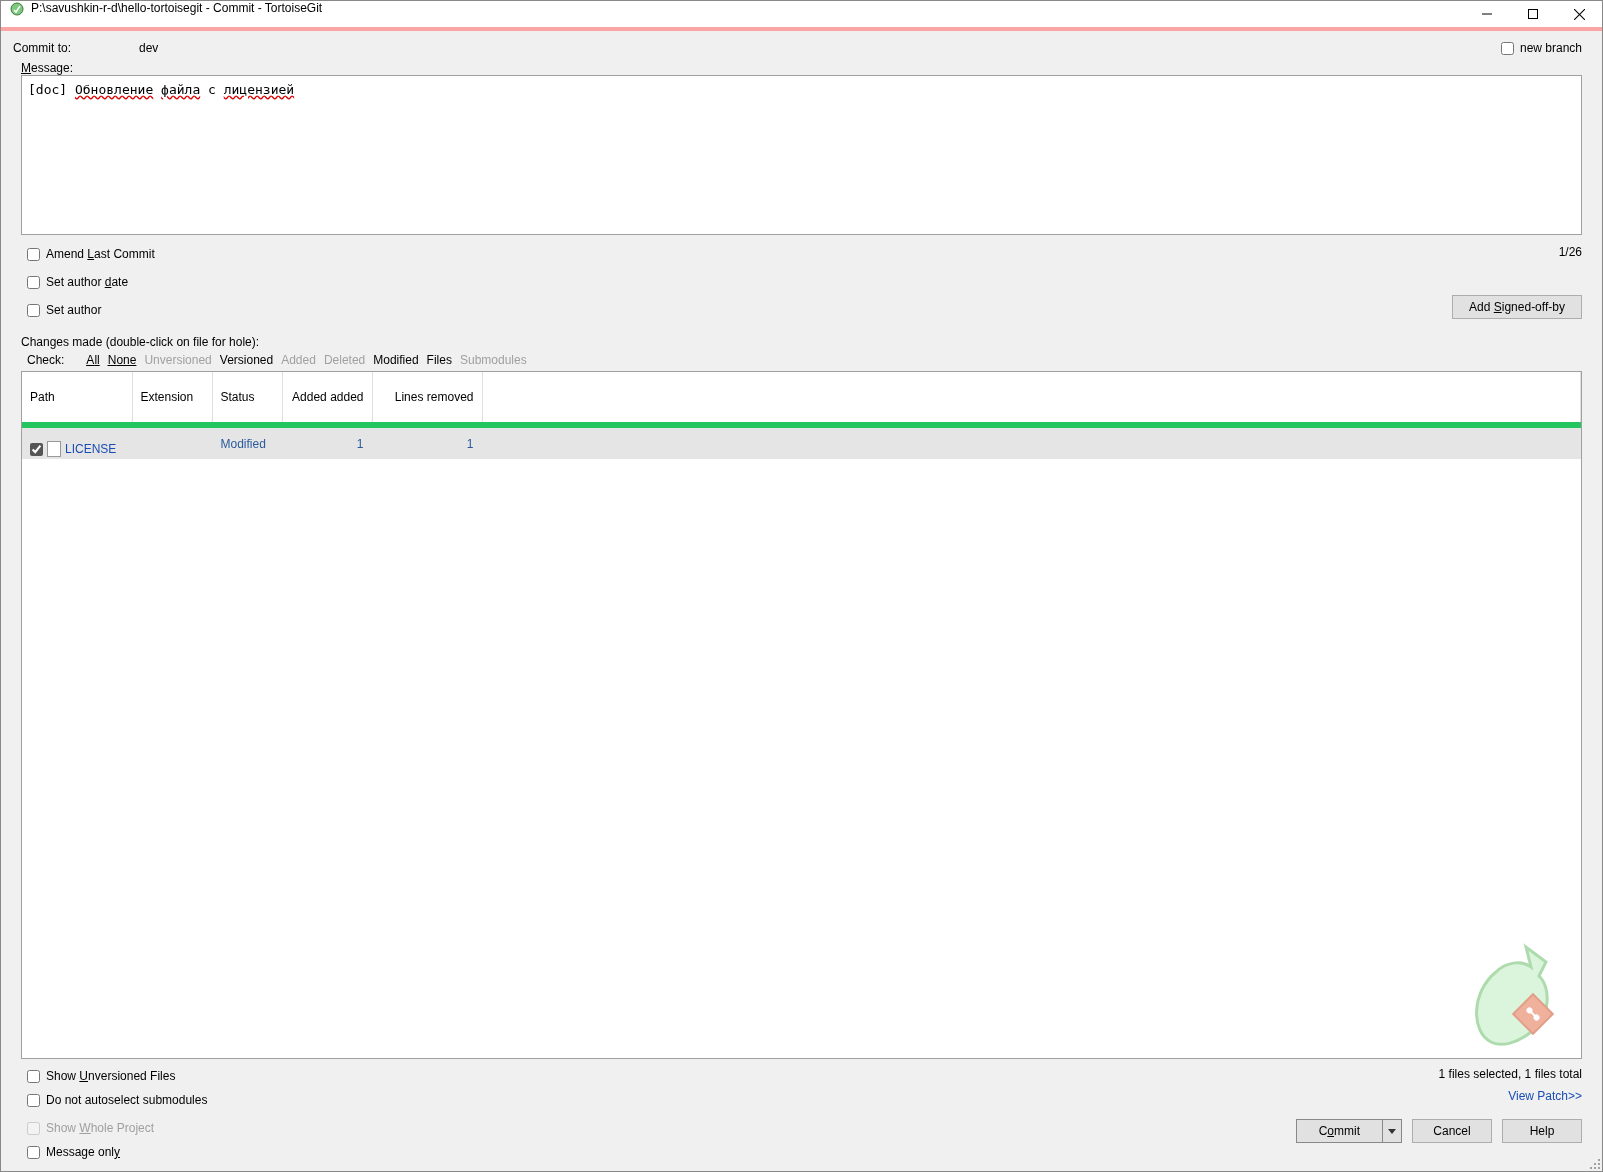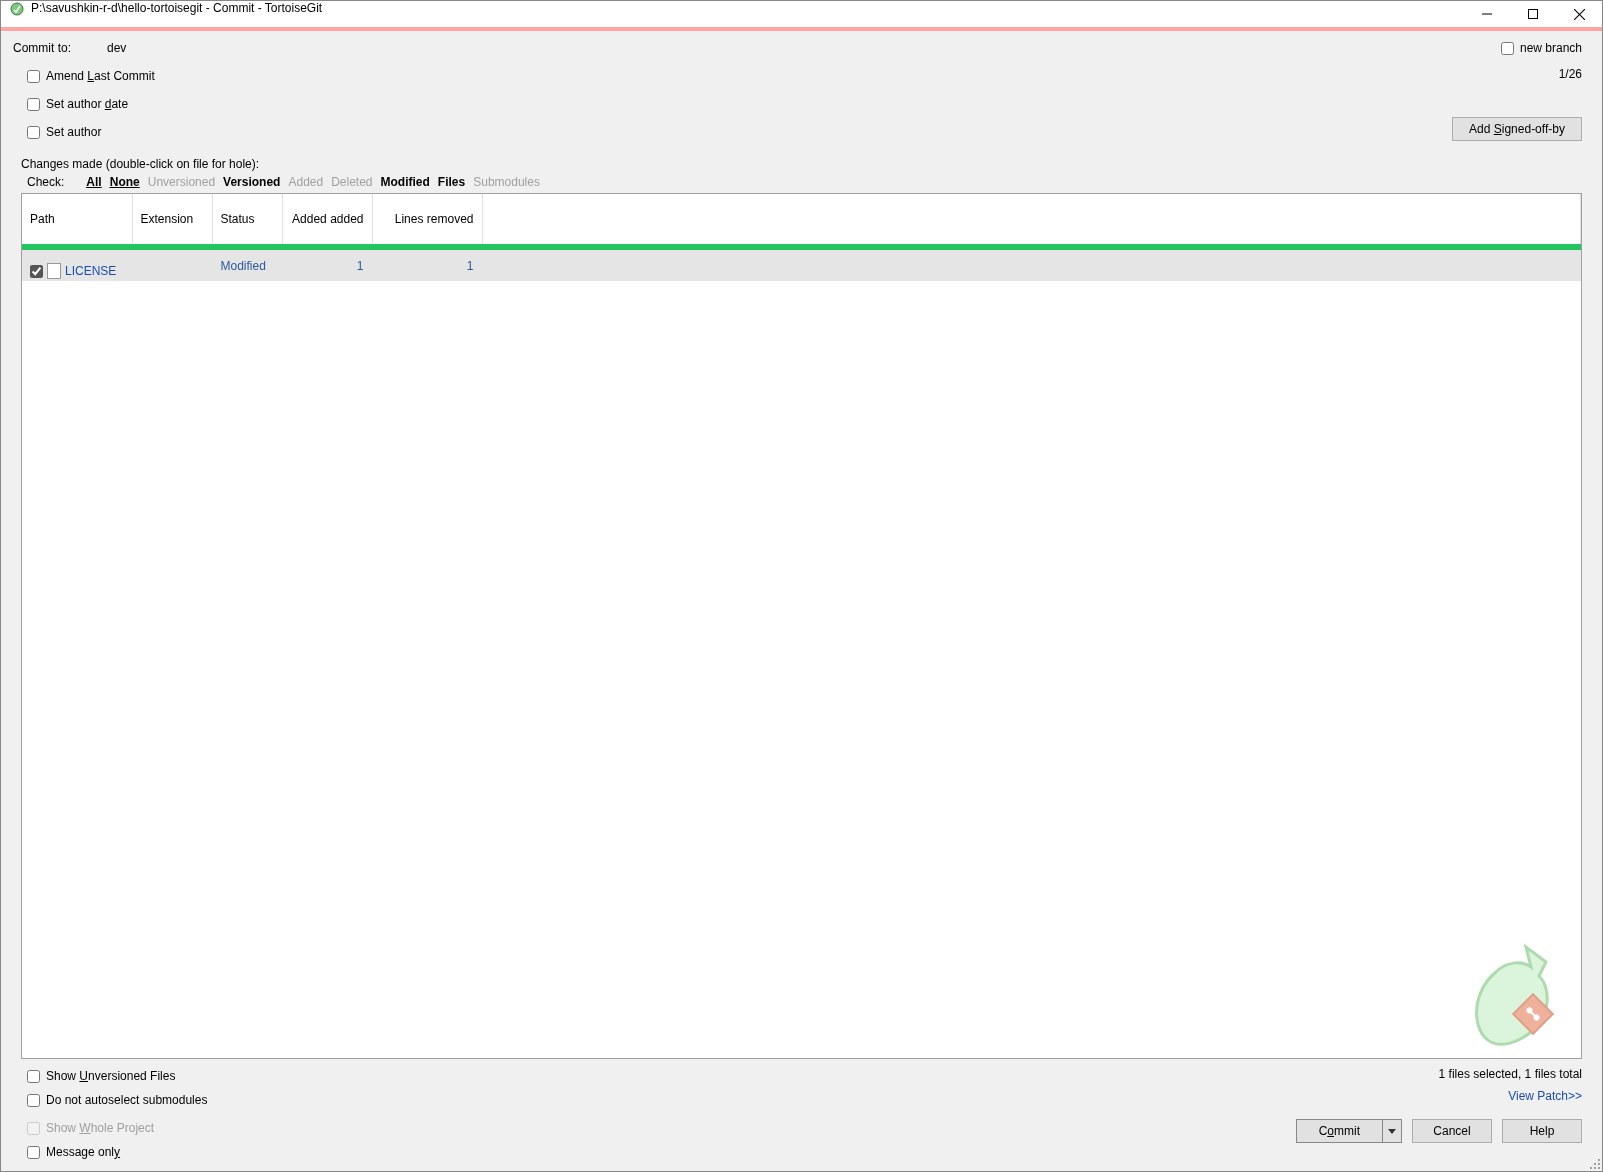--- a/index.html
+++ b/index.html
@@ -45,21 +45,21 @@
     flex: 1;
     display: flex;
     flex-direction: column;
     background: #f0f0f0;
   }
   .top-row {
     display: flex;
     align-items: center;
     padding: 8px 20px 4px 12px;
   }
-  .top-row .commit-to-lbl { margin-right: 36px; }
+  .top-row .commit-to-lbl { margin-right: 68px; }
   .top-row .branch-name { }
   .top-row .spacer { flex: 1; }
   .checkbox-row {
     display: flex;
     align-items: center;
     gap: 6px;
     padding: 2px 0;
   }
   .checkbox-row input[type=checkbox] {
     width: 13px; height: 13px;
@@ -111,21 +111,21 @@
   .btn.wide { min-width: 130px; }
   .changes-label {
     padding: 8px 20px 2px 20px;
   }
   .check-row {
     padding: 2px 20px 4px 26px;
     display: flex;
     gap: 8px;
     align-items: baseline;
   }
-  .check-row .bold { font-weight: 700; text-align: right; }
+  .check-row .bold { font-weight: 400; text-align: right; }
   .check-row .dim { color: #a0a0a0; }
   .check-row .link { text-decoration: underline; cursor: pointer; }
   .file-list {
     margin: 0 20px;
     flex: 1;
     background: #fff;
     border: 1px solid #a0a0a0;
     position: relative;
     overflow: hidden;
   }
@@ -272,20 +272,26 @@
     <div class="top-row">
       <span class="commit-to-lbl">Commit to:</span>
       <span class="branch-name">dev</span>
       <span class="spacer"></span>
       <label class="checkbox-row">
         <input type="checkbox" style="">
         <span>new branch</span>
       </label>
     </div>
 
+    <div class="message-group">
+      <span><span class="ul">M</span>essage:</span>
+      <div class="message-textarea" contenteditable="false" style="">
+        <span>[doc] </span><span class="spellcheck-underline">Обновление</span><span> </span><span class="spellcheck-underline">файла</span><span> с </span><span class="spellcheck-underline">лицензией</span>
+      </div>
+    </div>
 
     <div class="below-msg">
       <div class="left-opts">
         <label class="checkbox-row">
           <input type="checkbox" style="">
           <span>Amend <span class="ul">L</span>ast Commit</span>
         </label>
         <label class="checkbox-row">
           <input type="checkbox" style="">
           <span>Set author <span class="ul">d</span>ate</span>

